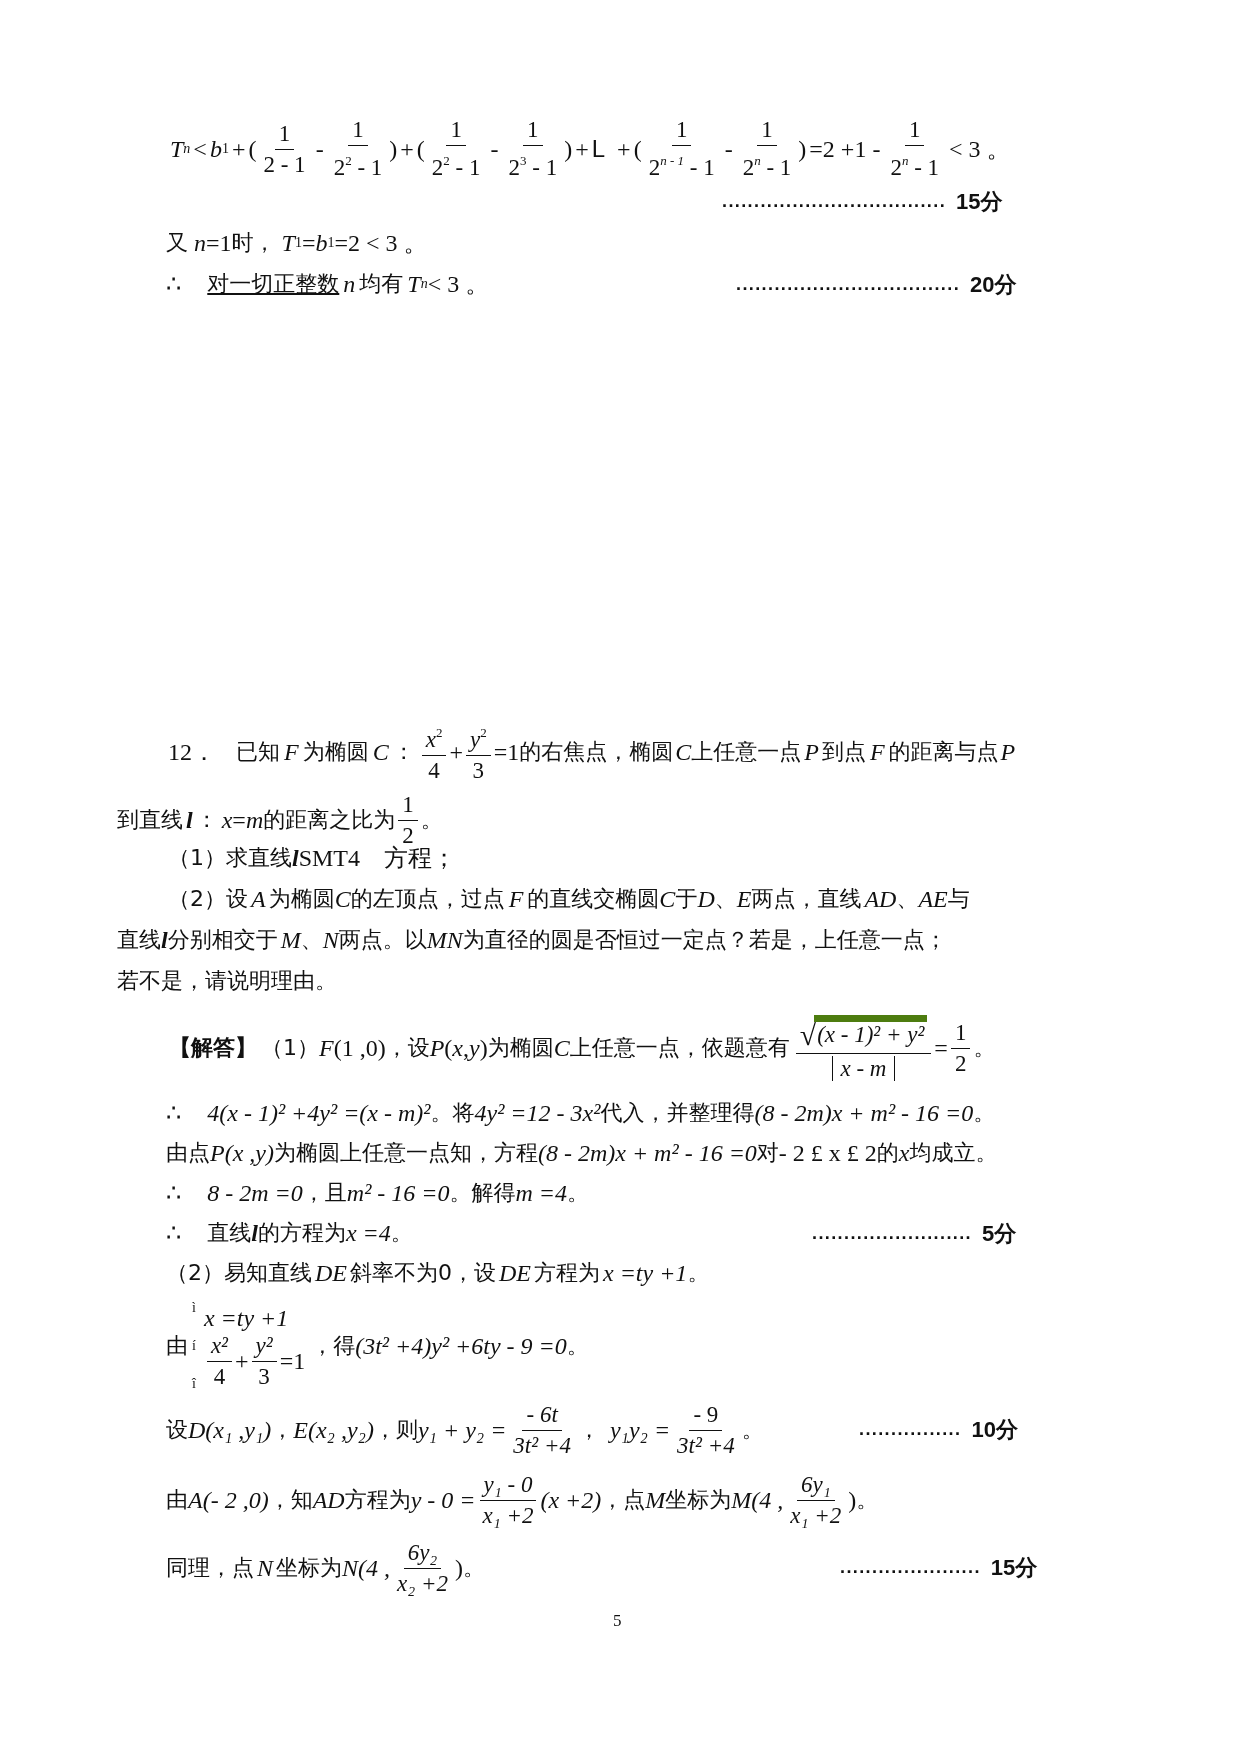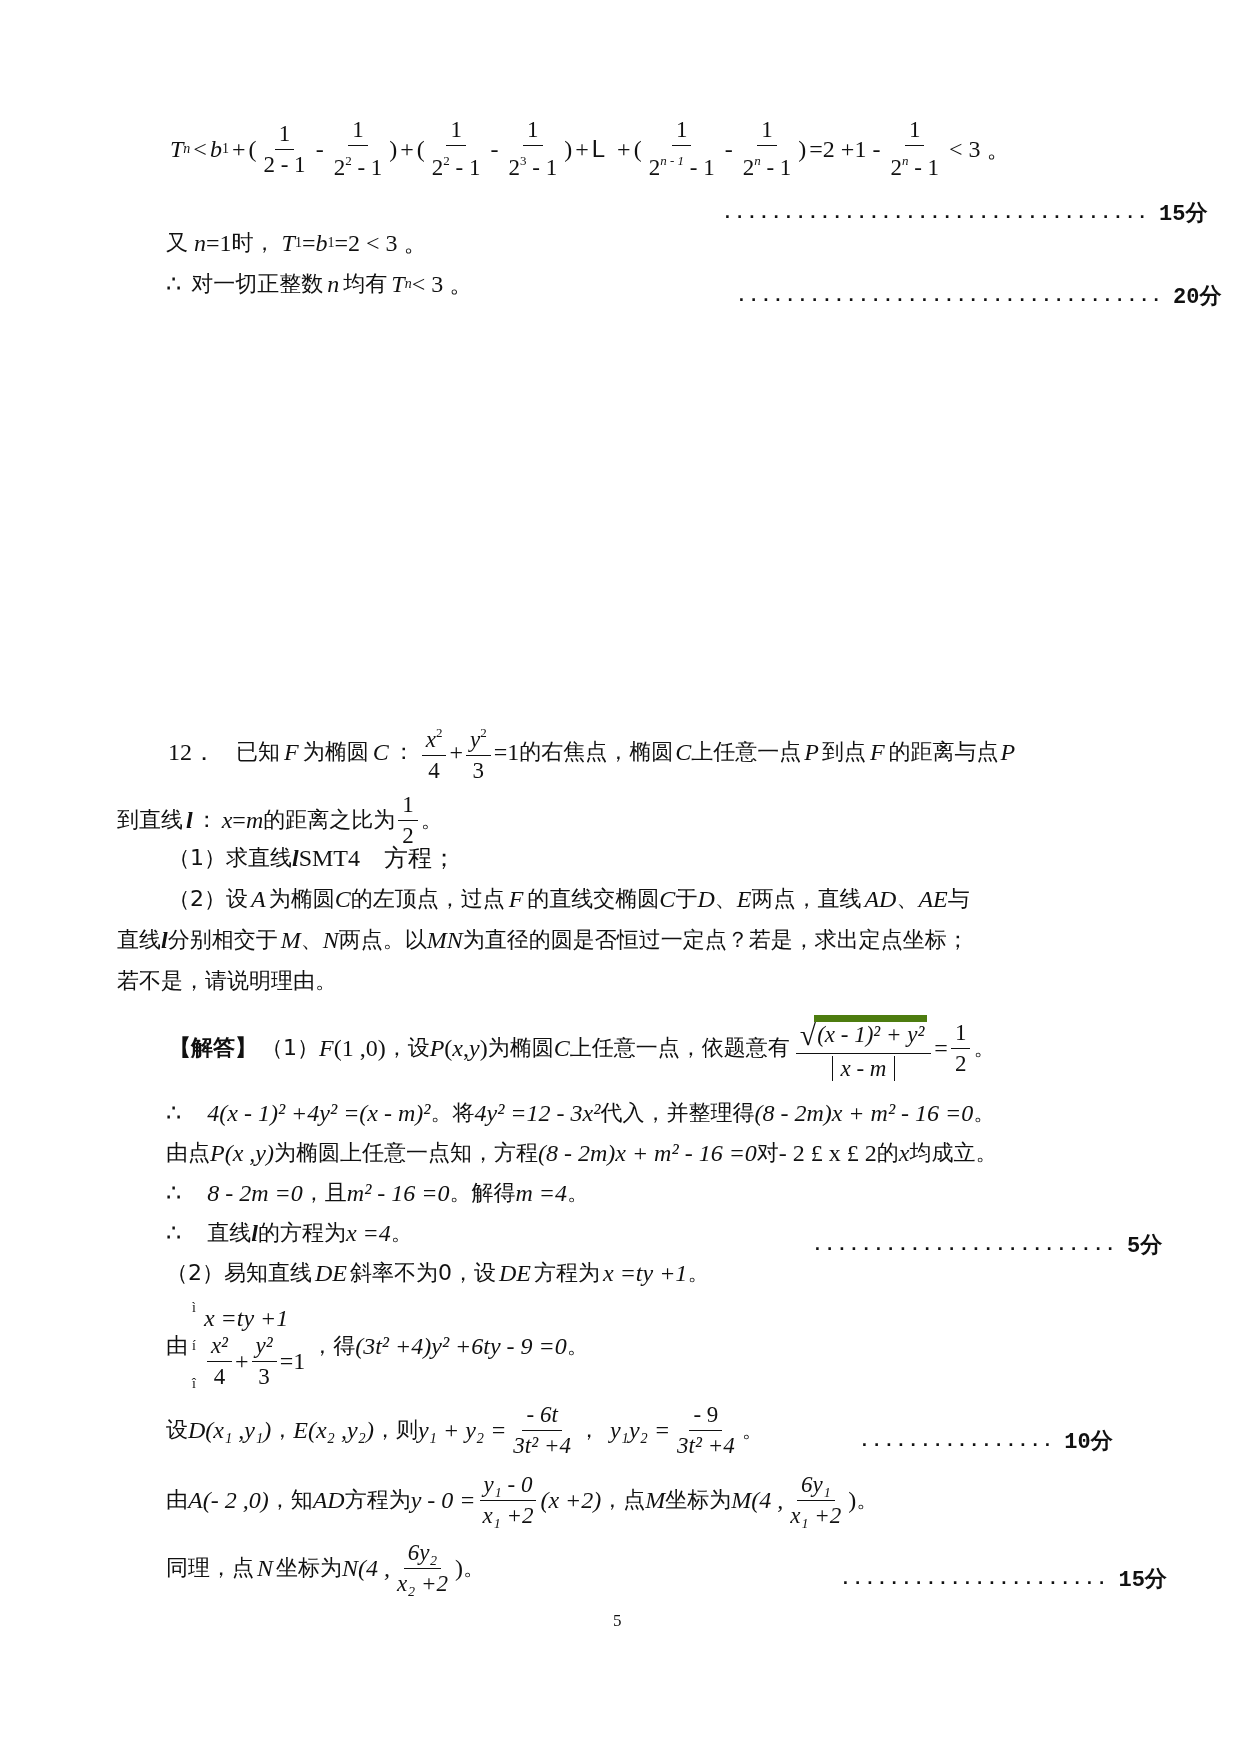--- a/index.html
+++ b/index.html
@@ -23,22 +23,22 @@
   .frac {
     display: inline-flex; flex-direction: column; align-items: center;
     vertical-align: middle; margin: 0 3px;
     font-family: "Liberation Serif", "DejaVu Serif", serif; font-size: 23px; line-height: 26px;
   }
   .frac .num { padding: 0 4px 2px 4px; border-bottom: 1.6px solid #111; }
   .frac .den { padding: 2px 4px 0 4px; }
   .op { margin: 0 3px; }
   .score {
     position: absolute; white-space: nowrap;
-    font-family: Liberation Mono, monospace;
-    font-size: 22px; font-weight: bold; line-height: 30px; margin-top: 12px;
+    font-family: Liberation Sans, sans-serif;
+    font-size: 22px; font-weight: bold; line-height: 30px;
   }
   .dots { letter-spacing: 1.4px; font-weight: bold; font-size: 18px; margin-right: 10px; vertical-align: 2px; }
   .bold-cjk { font-weight: bold; }
   .sqrt-wrap { display: inline-flex; align-items: flex-end; }
   .sqrt-sign { font-size: 30px; font-weight: bold; line-height: 26px; margin-right: -2px; }
   .sqrt-body { border-top: 7px solid #4d7c0f; padding: 0 3px; line-height: 26px; }
   .abs { border-left: 1.6px solid #111; border-right: 1.6px solid #111; padding: 0 8px; }
   .brace-system { display: inline-flex; align-items: center; margin: 0 6px 0 4px; }
   .brace-col {
     display: inline-flex; flex-direction: column; align-items: center; justify-content: space-between;
@@ -107,21 +107,21 @@
     <span class="m i" style="margin-left:6px;">T</span>
       <span class="m sub">1</span>
     <span class="m"> =</span>
     <span class="m i">b</span>
       <span class="m sub">1</span>
     <span class="m"> =2 &lt; 3 。</span>
   </div>
 
   <div class="line" style="left:166px; top:269px;">
     <span class="m">∴</span>
-    <span class="cjk" style="margin-left:10px;">对一切正整数</span>
+    <span class="cjk" style="margin-left:26px;text-decoration:underline;">对一切正整数</span>
     <span class="m i" style="margin:0 4px;">n</span>
     <span class="cjk">均有</span>
     <span class="m i" style="margin-left:4px;">T</span>
       <span class="m sub i">n</span>
     <span class="m"> &lt; 3 。</span>
   </div>
 
   <div class="score" style="left:736px; top:269px;">
     <span class="dots">...................................</span><span>20分</span>
   </div>
@@ -196,21 +196,21 @@
 
   <div class="line" style="left:117px; top:925px;">
     <span class="cjk">直线</span>
     <span class="m bi">l</span>
     <span class="cjk">分别相交于</span>
     <span class="m i" style="margin-left:3px;">M</span>
     <span class="cjk">、</span>
     <span class="m i">N</span>
     <span class="cjk">两点。以</span>
     <span class="m i">MN</span>
-    <span class="cjk">为直径的圆是否恒过一定点？若是，求出定点坐标；</span>
+    <span class="cjk">为直径的圆是否恒过一定点？若是，上任意一点；</span>
   </div>
 
   <div class="line" style="left:117px; top:966px;">
     <span class="cjk">若不是，请说明理由。</span>
   </div>
 
   <div class="line" style="left:169px; top:1018px; height:60px;">
     <span class="cjk bold-cjk">【解答】</span>
     <span class="cjk" style="margin-left:4px;">（1）</span>
     <span class="m i">F</span>

